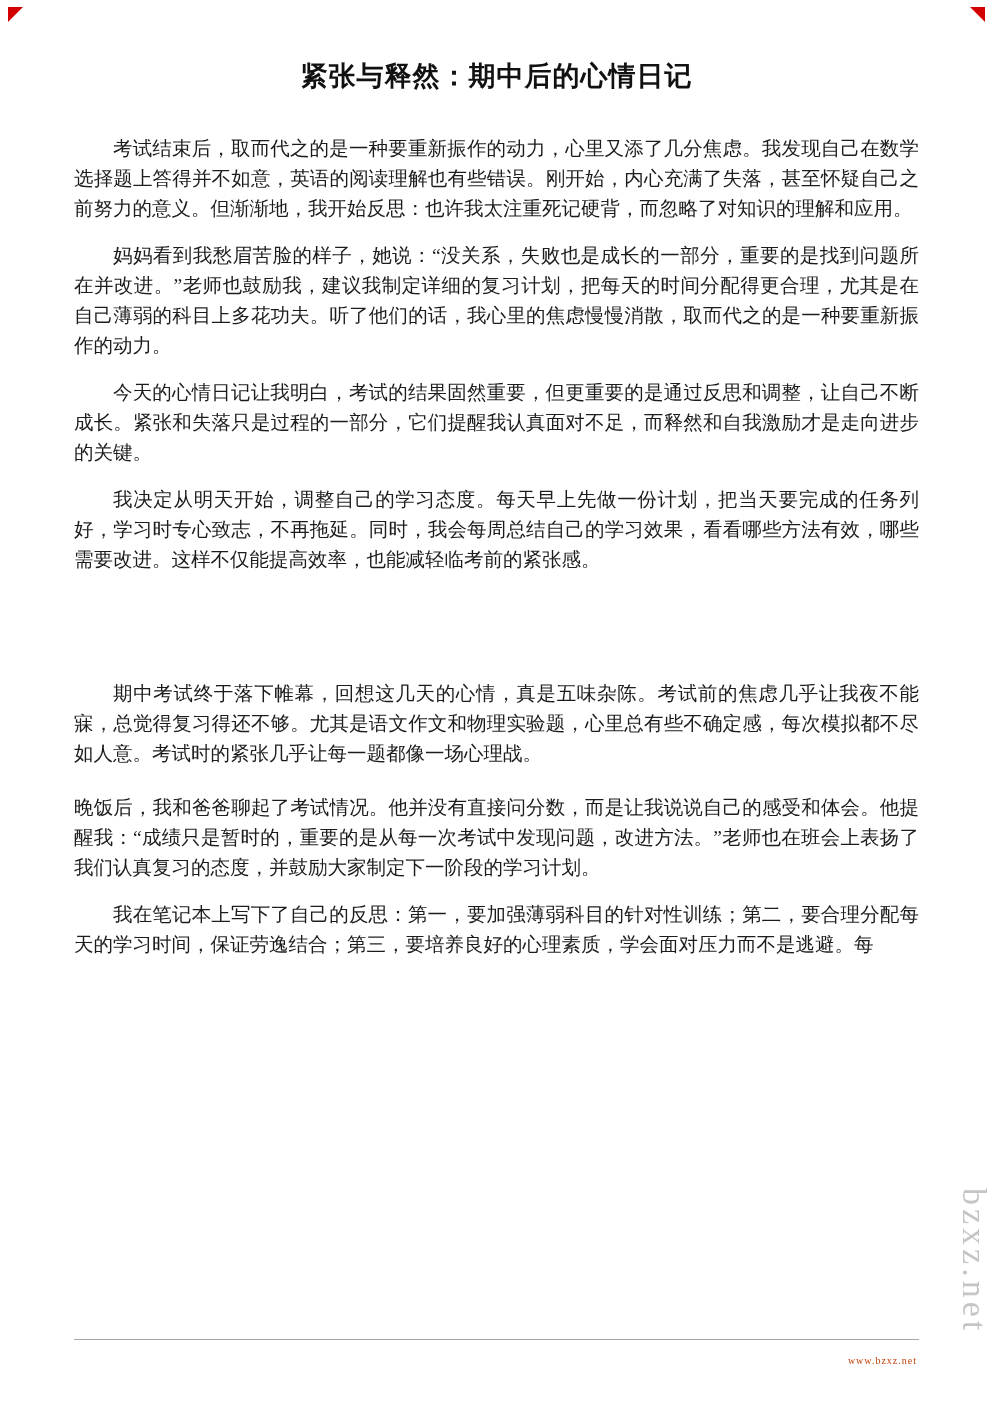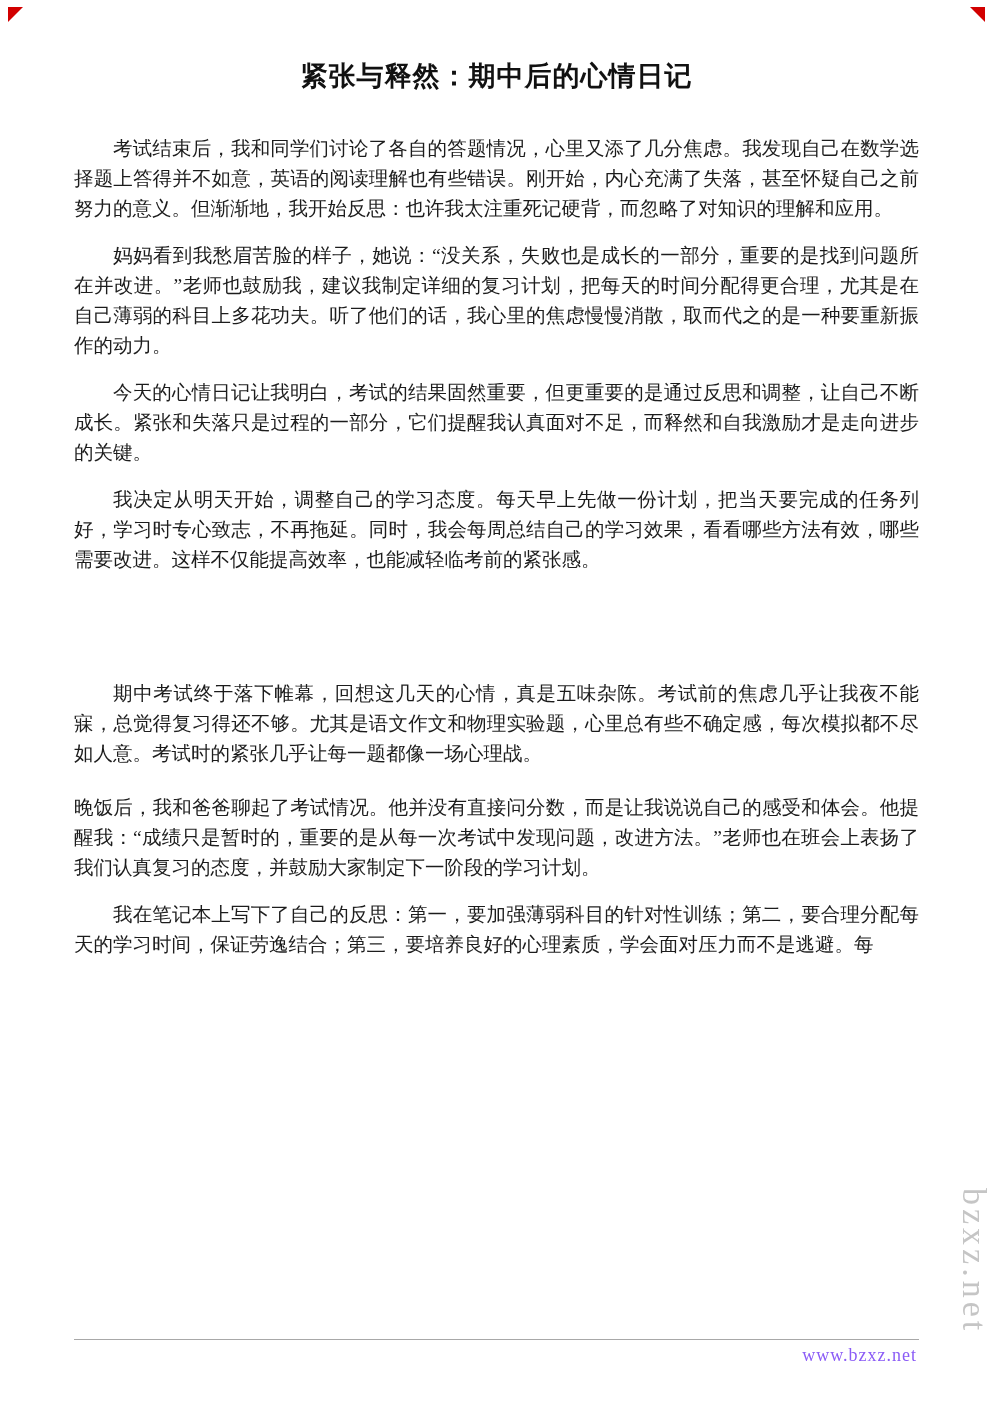--- a/index.html
+++ b/index.html
@@ -71,23 +71,23 @@
     right: 74px;
     bottom: 64px;
     border: none;
     border-top: 1px solid #a8a8a8;
     margin: 0;
   }
   .watermark-small {
     position: absolute;
     right: 76px;
     bottom: 38px;
-    font-size: 18px;
+    font-size: 10px;
     letter-spacing: 1px;
-    color: #8b5cf6;
+    color: #c2410c;
     font-family: "Liberation Serif", "DejaVu Serif", serif;
   }
   
   .watermark-vertical {
     position: absolute;
     right: 0px;
     bottom: 70px;
     writing-mode: vertical-rl;
     font-size: 34px;
     letter-spacing: 4px;
@@ -101,21 +101,21 @@
 
 <div class="page">
 
   <span class="corner-mark tl"></span>
   <span class="corner-mark tr"></span>
 
   <div class="content">
 
     <section class="essay">
       <h1 class="essay-title">紧张与释然：期中后的心情日记</h1>
-      <p>考试结束后，我和同学们讨论了各自的答题情况，心里又添了几分焦虑。我发现自己在数学选择题上答得并不如意，英语的阅读理解也有些错误。刚开始，内心充满了失落，甚至怀疑自己之前努力的意义。但渐渐地，我开始反思：也许我太注重死记硬背，而忽略了对知识的理解和应用。</p>
+      <p>考试结束后，取而代之的是一种要重新振作的动力，心里又添了几分焦虑。我发现自己在数学选择题上答得并不如意，英语的阅读理解也有些错误。刚开始，内心充满了失落，甚至怀疑自己之前努力的意义。但渐渐地，我开始反思：也许我太注重死记硬背，而忽略了对知识的理解和应用。</p>
       <p>妈妈看到我愁眉苦脸的样子，她说：“没关系，失败也是成长的一部分，重要的是找到问题所在并改进。”老师也鼓励我，建议我制定详细的复习计划，把每天的时间分配得更合理，尤其是在自己薄弱的科目上多花功夫。听了他们的话，我心里的焦虑慢慢消散，取而代之的是一种要重新振作的动力。</p>
       <p>今天的心情日记让我明白，考试的结果固然重要，但更重要的是通过反思和调整，让自己不断成长。紧张和失落只是过程的一部分，它们提醒我认真面对不足，而释然和自我激励才是走向进步的关键。</p>
       <p>我决定从明天开始，调整自己的学习态度。每天早上先做一份计划，把当天要完成的任务列好，学习时专心致志，不再拖延。同时，我会每周总结自己的学习效果，看看哪些方法有效，哪些需要改进。这样不仅能提高效率，也能减轻临考前的紧张感。</p>
     </section>
 
     <section class="essay">
       <p>期中考试终于落下帷幕，回想这几天的心情，真是五味杂陈。考试前的焦虑几乎让我夜不能寐，总觉得复习得还不够。尤其是语文作文和物理实验题，心里总有些不确定感，每次模拟都不尽如人意。考试时的紧张几乎让每一题都像一场心理战。</p>
       <p class="no-indent">晚饭后，我和爸爸聊起了考试情况。他并没有直接问分数，而是让我说说自己的感受和体会。他提醒我：“成绩只是暂时的，重要的是从每一次考试中发现问题，改进方法。”老师也在班会上表扬了我们认真复习的态度，并鼓励大家制定下一阶段的学习计划。</p>
       <p>我在笔记本上写下了自己的反思：第一，要加强薄弱科目的针对性训练；第二，要合理分配每天的学习时间，保证劳逸结合；第三，要培养良好的心理素质，学会面对压力而不是逃避。每</p>
     </section>

